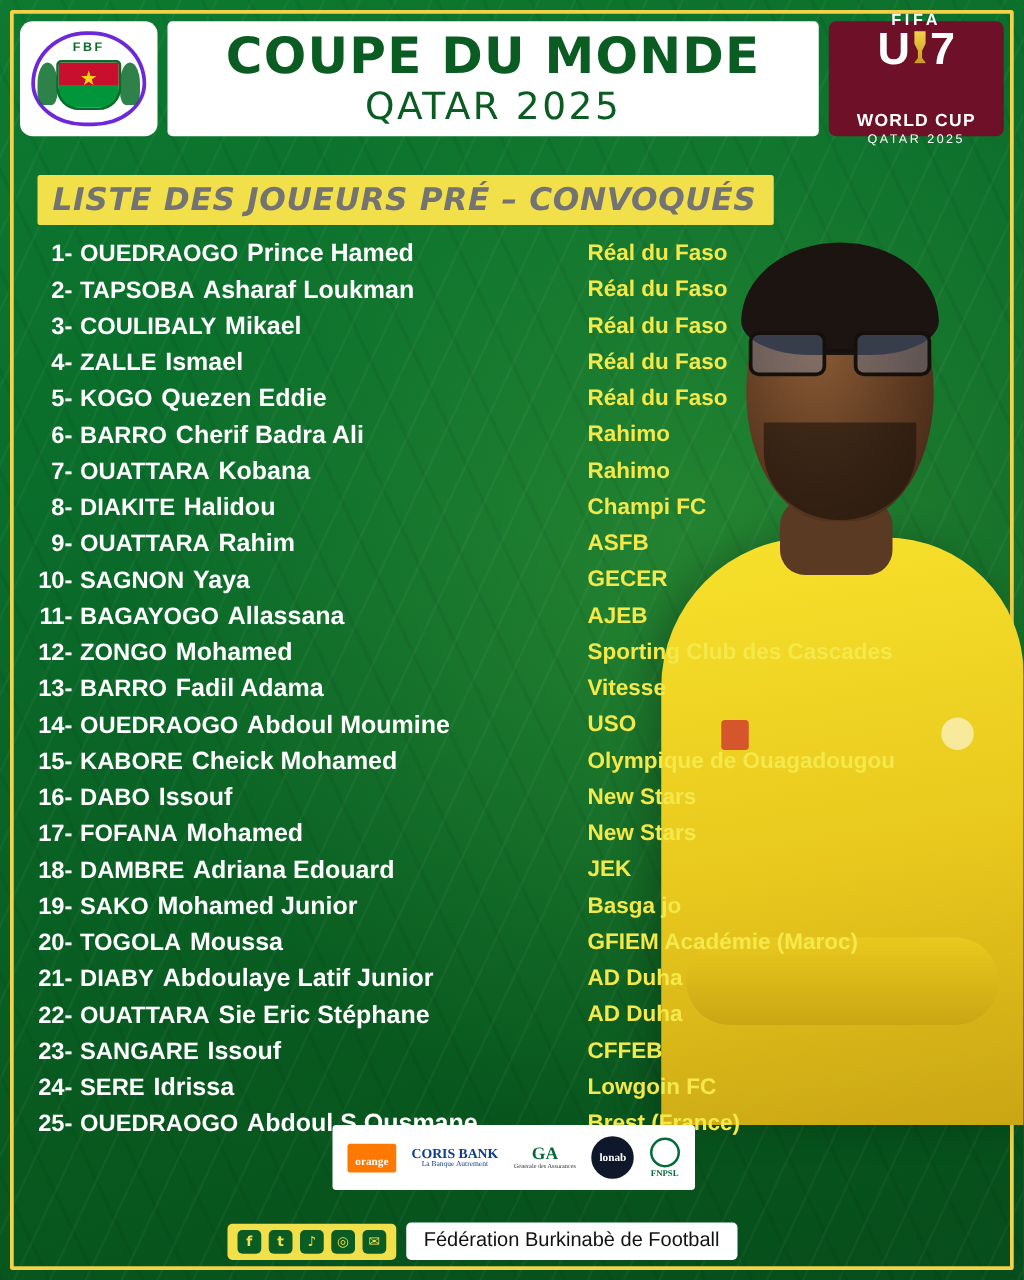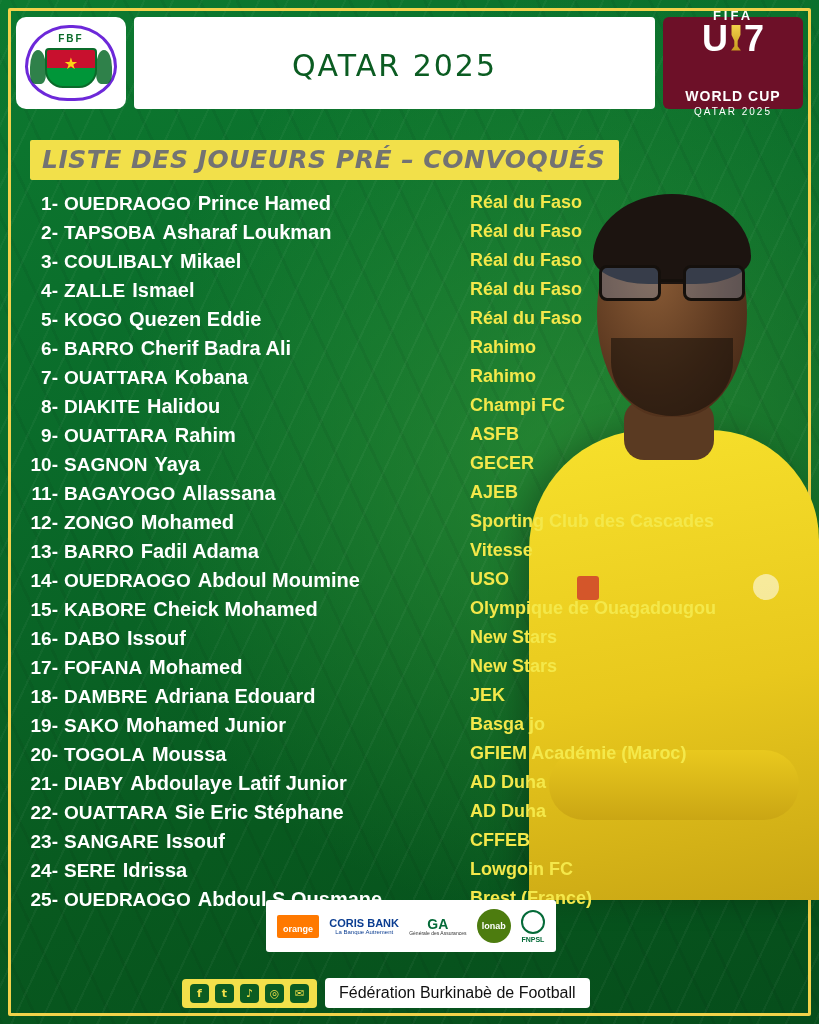--- a/index.html
+++ b/index.html
@@ -276,27 +276,27 @@
   
   .sponsors {
     position: absolute;
     left: 266px; bottom: 72px;
     width: 290px; height: 52px;
     background: #ffffff;
     border-radius: 3px;
     display: flex; align-items: center; justify-content: space-around;
     padding: 3px 6px;
   }
-  .sp { display: flex; flex-direction: column; align-items: center; justify-content: center; line-height: 1; }
+  .sp { display: flex; flex-direction: column; align-items: center; justify-content: center; line-height: 1; font-family: Liberation Serif, serif; }
   .sp-orange { background: #ff7900; color: #fff; font-size: 9px; font-weight: bold; padding: 10px 6px 4px; border-radius: 2px; }
   .sp-coris { color: #0b3d91; font-size: 11px; font-weight: bold; text-align: center; }
   .sp-coris small { display: block; font-size: 6px; color: #0b3d91; font-weight: normal; }
   .sp-ga { color: #046a38; font-size: 14px; font-weight: 900; }
   .sp-ga small { display: block; font-size: 5px; font-weight: normal; color: #333; }
-  .sp-lonab { background: #4d7c0f; color: #fff; font-size: 9px; font-weight: bold; border-radius: 50%; width: 34px; height: 34px; display: flex; align-items: center; justify-content: center; }
+  .sp-lonab { background: #0f172a; color: #fff; font-size: 9px; font-weight: bold; border-radius: 50%; width: 34px; height: 34px; display: flex; align-items: center; justify-content: center; }
   .sp-fnpsl { color: #046a38; font-size: 7px; font-weight: bold; text-align: center; }
   .sp-fnpsl .circ { width: 24px; height: 24px; border: 2px solid #046a38; border-radius: 50%; margin: 0 auto 2px; }
 
   
   .footer {
     position: absolute;
     left: 182px; bottom: 16px;
     display: flex; align-items: center; gap: 8px;
   }
   .social {
@@ -337,20 +337,21 @@
         <div class="fbf-text">FBF</div>
         <div class="fbf-horse-l"></div>
         <div class="fbf-horse-r"></div>
         <div class="fbf-shield">
           <div class="fbf-star">★</div>
         </div>
       </div>
     </div>
 
     <div class="title-box">
+      <div class="title-main">COUPE DU MONDE</div>
       <div class="title-sub">QATAR 2025</div>
     </div>
 
     <div class="fifa-badge">
       <div class="fifa-word">FIFA</div>
       <div class="fifa-u17">
         <span>U</span>
           <span class="trophy"></span>
           <span>7</span>
       </div>

